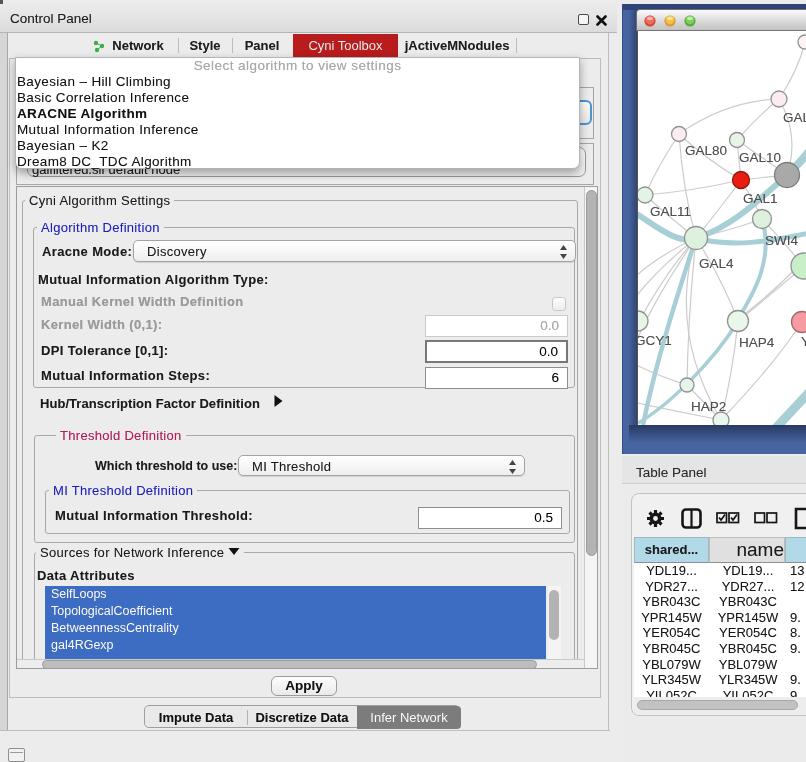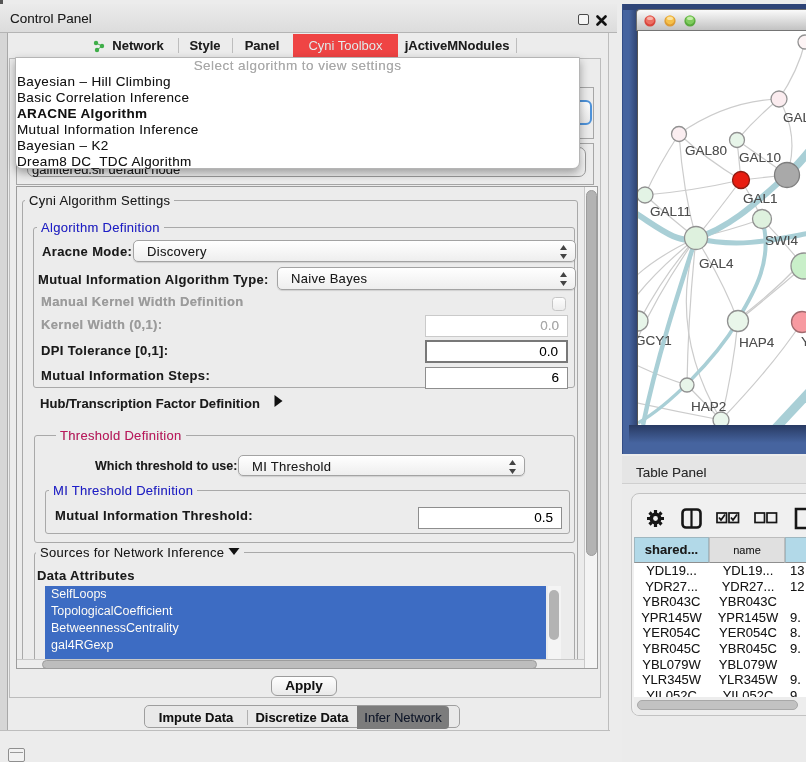--- a/index.html
+++ b/index.html
@@ -11,21 +11,21 @@
 #titlebar { left:0; top:4px; width:617px; height:29px; background:linear-gradient(#ebebeb,#dcdcdc); border-bottom:1px solid #b4b4b4; }
 #title-text { left:10px; top:11px; font-size:13.5px; color:#1b1b1b; }
 #float-btn { left:578px; top:14px; width:11px; height:11px; border:1.8px solid #4a4a4a; border-radius:2px; background:#f5f5f5; }
 
 #win-left-strip { left:0; top:33px; width:8px; height:698px; background:#d6d6d6; border-right:1px solid #a8a8a8; }
 #win-bottom { left:0; top:730px; width:610px; height:1px; background:#bdbdbd; }
 #win-right { left:608px; top:33px; width:1px; height:698px; background:#bdbdbd; }
 
 .tab { position:absolute; top:34px; height:23px; font-size:13px; font-weight:bold; color:#1c1c1c; text-align:center; line-height:23px; }
 .tabdiv { position:absolute; top:38px; width:1px; height:15px; background:#bdbdbd; }
-#tab-cyni { background:#ef4444; color:#ececec; font-weight:normal; }
+#tab-cyni { background:#b91c1c; color:#ececec; font-weight:normal; }
 
 #frag-box1 { left:16px; top:87px; width:578px; height:52px; border:1px solid #a6a6a6; background:#ececec; }
 #frag-blue { left:566px; top:100px; width:26px; height:25px; border:2.5px solid #4e92d9; border-radius:6px; background:linear-gradient(#fdfdfd,#e8e8e8); }
 #frag-box2 { left:16px; top:143px; width:578px; height:42px; border:1px solid #a6a6a6; background:#ececec; }
 #frag-combo { left:27px; top:147px; width:559px; height:30px; border:1px solid #9a9a9a; border-radius:7px; background:linear-gradient(#fdfdfd,#ededed); font-size:13px; color:#1c1c1c; padding:14px 0 0 4px; }
 
 #scrollpane { left:16px; top:186px; width:582px; height:483px; border:1px solid #9c9c9c; background:#ececec; overflow:hidden; }
 .group { position:absolute; border:1px solid #a9a9a9; border-radius:3px; }
 .gtitle { position:absolute; background:#ececec; padding:0 4px; font-size:13px; white-space:nowrap; letter-spacing:0.3px; }
 label.row { position:absolute; font-size:13px; font-weight:bold; color:#1a1a1a; white-space:nowrap; letter-spacing:0.35px; }
@@ -101,26 +101,20 @@
 
   <label class="row" style="left:25px;top:57px;">Aracne Mode:</label>
   <div class="combo" style="left:116px;top:53px;width:443px;height:22px;">
       <span class="ctext">Discovery</span>
     <svg class="carrows" viewBox="0 0 9 16">
         <path d="M4.5 1 L8 6 L1 6 Z M4.5 15 L8 10 L1 10 Z" fill="#444"></path>
       </svg>
     </div>
 
   <label class="row" style="left:21px;top:85px;">Mutual Information Algorithm Type:</label>
-  <div class="combo" style="left:260px;top:80px;width:299px;height:23px;">
-      <span class="ctext">Naive Bayes</span>
-    <svg class="carrows" viewBox="0 0 9 16">
-        <path d="M4.5 1 L8 6 L1 6 Z M4.5 15 L8 10 L1 10 Z" fill="#444"></path>
-      </svg>
-    </div>
 
   <label class="row" style="left:24px;top:107px;color:#9b9b9b;">Manual Kernel Width Definition</label>
   <div class="abs" style="left:535px;top:110px;width:14px;height:14px;border:1px solid #c6c6c6;border-radius:3.5px;background:linear-gradient(#fdfdfd,#ededed);"></div>
 
   <label class="row" style="left:24px;top:130px;color:#9b9b9b;">Kernel Width (0,1):</label>
   <div class="tfield" style="left:408px;top:128px;width:143px;height:22px;border:1px solid #cacaca;color:#a9a9a9;line-height:20px;">0.0</div>
 
   <label class="row" style="left:24px;top:156px;">DPI Tolerance [0,1]:</label>
   <div class="tfield" style="left:408px;top:153px;width:143px;height:23px;border:2px solid #787878;line-height:19px;">0.0</div>
 
@@ -181,21 +175,21 @@
   <div class="it" style="top:64px;">Mutual Information Inference</div>
   <div class="it" style="top:80px;">Bayesian – K2</div>
   <div class="it" style="top:96px;">Dream8 DC_TDC Algorithm</div>
 </div>
 
 <div class="abs" id="apply">Apply</div>
 <div class="abs" id="btabs">
   <div class="btab" style="left:0px;width:102px;">Impute Data</div>
   <div class="abs" style="left:102px;top:4px;width:1px;height:15px;background:#b0b0b0;"></div>
   <div class="btab" style="left:102px;width:110px;">Discretize Data</div>
-  <div class="btab" style="left:212px;width:92px;background:#7c7c7c;color:#0f172a;font-weight:normal;border-radius:0 4px 4px 0;">Infer Network</div>
+  <div class="btab" style="left:212px;width:104px;background:#7c7c7c;color:#ffffff;font-weight:normal;border-radius:0 4px 4px 0;">Infer Network</div>
 </div>
 
 <div class="abs" id="desktop">
   <div class="abs" style="left:0;top:0;width:184px;height:6px;background:#2e4477;"></div>
 
   <div class="abs" style="left:6px;top:6px;width:8px;height:415px;background:linear-gradient(90deg,rgba(20,30,60,0),rgba(20,30,60,0.45));"></div>
   <div class="abs" style="left:6px;top:421px;width:178px;height:18px;background:linear-gradient(rgba(15,23,48,0.55),rgba(15,23,48,0));"></div>
 
   <div class="abs" style="left:13px;top:5px;width:171px;height:22px;border:1px solid #6d6d6d;border-right:none;border-radius:4px 0 0 0;background:linear-gradient(#fafafa,#c2c2c2);border-bottom:1px solid #757575;"></div>
   <svg class="abs" style="left:20px;top:11px;" width="60" height="12" viewBox="0 0 60 12">
@@ -313,21 +307,21 @@
   <svg class="abs" style="left:122px;top:18px;" width="24" height="12" viewBox="0 0 24 12">
     <rect x="1" y="1" width="9.5" height="9.5" fill="none" stroke="#161616" stroke-width="1.7"></rect>
     <rect x="13" y="1" width="9.5" height="9.5" fill="none" stroke="#161616" stroke-width="1.7"></rect>
   </svg>
   <svg class="abs" style="left:162px;top:13px;" width="23" height="23" viewBox="0 0 23 23">
     <path d="M2 2 H13 L19 8 V21 H2 Z" fill="none" stroke="#161616" stroke-width="2.6"></path>
     <path d="M13 2 V8 H19" fill="none" stroke="#161616" stroke-width="2"></path>
   </svg>
 
   <div class="abs" style="left:2px;top:43px;width:75px;height:26px;background:#b2d9e8;border:1px solid #9fb7c0;border-bottom:1px solid #8f8f8f;font-size:13px;color:#1a1a1a;text-align:center;line-height:24px;font-weight:bold;">shared...</div>
-  <div class="abs" style="left:77px;top:43px;width:76px;height:26px;background:#e0e0e0;border:1px solid #bdbdbd;border-bottom:1px solid #8f8f8f;font-size:11px;color:#1a1a1a;text-align:center;line-height:24px;">name</div>
+  <div class="abs" style="left:77px;top:43px;width:76px;height:26px;background:#e0e0e0;border:1px solid #bdbdbd;border-bottom:1px solid #8f8f8f;font-size:19px;color:#1a1a1a;text-align:right;line-height:24px;">name</div>
   <div class="abs" style="left:153px;top:43px;width:32px;height:26px;background:#b2d9e8;border:1px solid #9fb7c0;border-bottom:1px solid #8f8f8f;"></div>
   <div class="abs" id="tbody" style="left:2px;top:69px;width:181px;height:134px;overflow:hidden;background:#fff;font-size:13px;color:#161616;">
     <div class="trow">
         <span class="c1">YDL19...</span>
         <span class="c2">YDL19...</span>
         <span class="c3">13</span>
       </div>
     <div class="trow">
         <span class="c1">YDR27...</span>
         <span class="c2">YDR27...</span>

